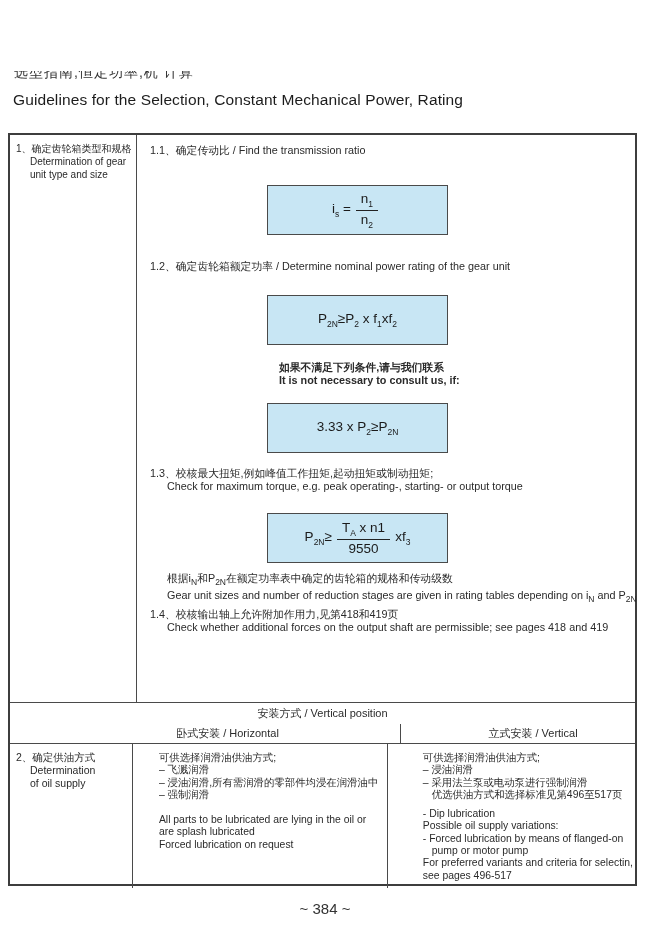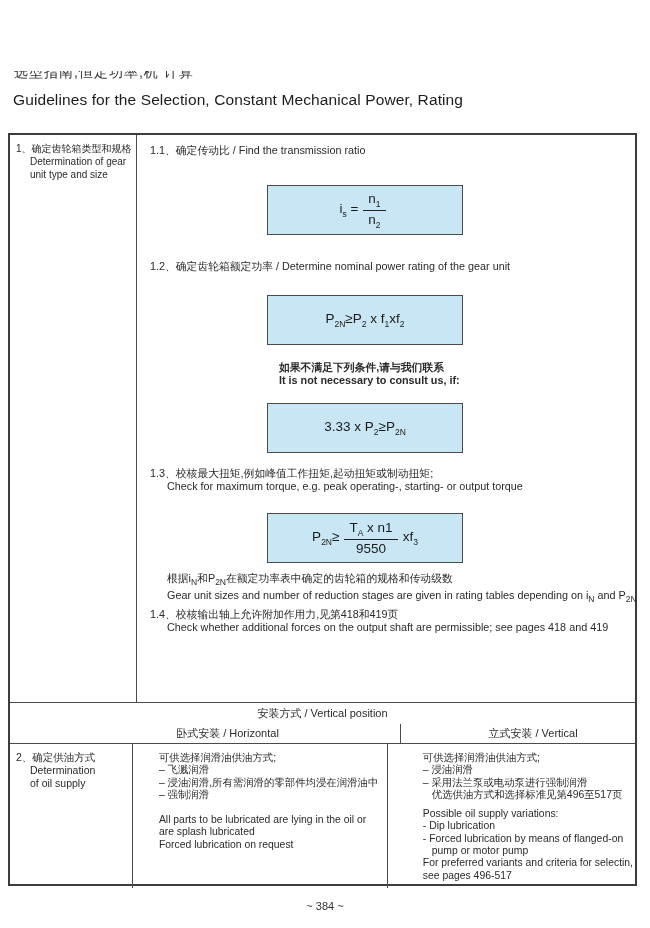--- a/index.html
+++ b/index.html
@@ -14,21 +14,21 @@
   
   .doc-table { position:absolute; left:8px; top:133px; width:629px; height:753px; border:2px solid #3d3d3d; box-sizing:border-box; }
   .row1 { position:absolute; left:0; top:0; width:100%; height:567px; }
   .left-cell { position:absolute; left:0; top:0; width:127px; height:100%; border-right:1.4px solid #4a4a4a; box-sizing:border-box; padding:8px 3px 0 6px; font-size:10px; line-height:12.8px; }
   .left-cell .en { padding-left:14px; }
   .row1-content { position:absolute; left:129px; top:0; right:0; bottom:0; }
   .step { position:absolute; font-size:10.8px; line-height:13px; white-space:nowrap; }
   .step .en { padding-left:17px; }
   
   .fbox {
-    position:absolute; width:196px; height:50px; box-sizing:border-box;
+    position:absolute; width:181px; height:50px; box-sizing:border-box;
     background:#c8e6f4; border:1.4px solid #4a4a4a;
     display:flex; align-items:center; justify-content:center;
     font-size:13.5px; color:#1b1b1b;
   }
   .fbox sub, .step sub, .note sub { font-size:8.5px; }
   .frac { display:inline-flex; flex-direction:column; align-items:center; margin:16px 5px; font-size:13.5px; }
   .frac .num { padding:0 5px 1px 5px; border-bottom:1.3px solid #222; }
   .frac .den { padding-top:1px; }
   .consult { position:absolute; font-size:10.8px; line-height:12.8px; white-space:nowrap;font-weight:bold; }
   .note { position:absolute; font-size:10.8px; line-height:13px; white-space:nowrap; }
@@ -41,21 +41,21 @@
   .row2 { position:absolute; left:0; top:608px; width:100%; height:145px; border-top:1.4px solid #4a4a4a; box-sizing:border-box; display:flex; }
   .row2 .c-left { width:127px; border-right:1.4px solid #4a4a4a; box-sizing:border-box; padding:7px 3px 0 6px; font-size:10.5px; line-height:12.8px; }
   .row2 .c-left .en { padding-left:14px; }
   .row2 .c-mid { width:263px; border-right:1.4px solid #4a4a4a; box-sizing:border-box; padding:8px 4px 0 26px; font-size:10.4px; line-height:12.3px; }
   .row2 .c-right { flex:1; box-sizing:border-box; padding:8px 2px 0 35px; font-size:10.4px; line-height:12.3px; }
   .en-block-mid { margin-top:13px; }
   .en-block-right { margin-top:7px; }
   .indent { padding-left:9px; }
   .line { white-space:nowrap; }
   
-  .page-number { position:absolute; left:0; top:900px; width:100%; text-align:center; font-size:11px; color:#333; }
+  .page-number { position:absolute; left:0; top:900px; width:100%; text-align:center; font-size:15px; color:#333; }
 </style>
 </head>
 <body>
 
 <div id="page">
 
   <div class="title-zh-clip">
     <span class="inner">选型指南,恒定功率,机 计算</span>
   </div>
   <div class="title-en">Guidelines for the Selection, Constant Mechanical Power, Rating</div>
@@ -158,22 +158,22 @@
           <div class="line">Forced lubrication on request</div>
         </div>
       </div>
 
       <div class="c-right">
         <div class="line">可供选择润滑油供油方式;</div>
         <div class="line">– 浸油润滑</div>
         <div class="line">– 采用法兰泵或电动泵进行强制润滑</div>
         <div class="line indent">优选供油方式和选择标准见第496至517页</div>
         <div class="en-block-right">
+          <div class="line">- Dip lubrication</div>
           <div class="line">Possible oil supply variations:</div>
-          <div class="line">- Dip lubrication</div>
           <div class="line">- Forced lubrication by means of flanged-on</div>
           <div class="line indent">pump or motor pump</div>
           <div class="line">For preferred variants and criteria for selectin,</div>
           <div class="line">see pages 496-517</div>
         </div>
       </div>
     </div>
 
   </div>
 

